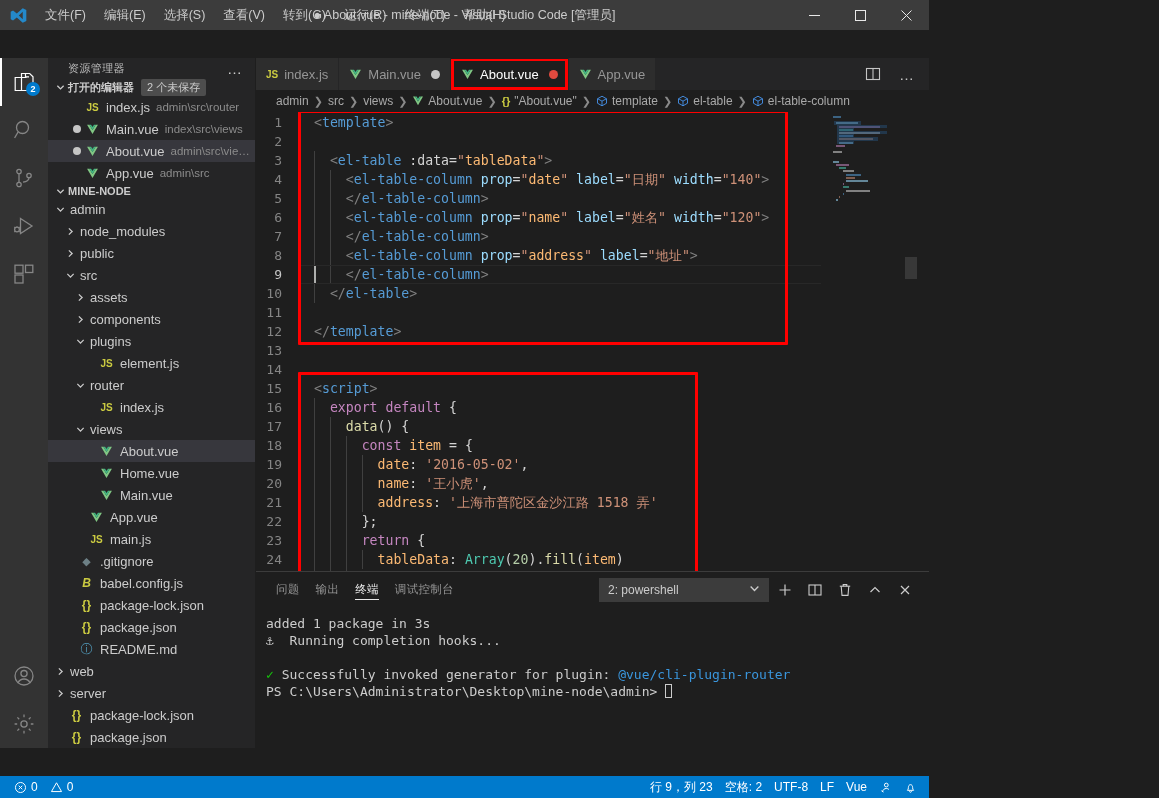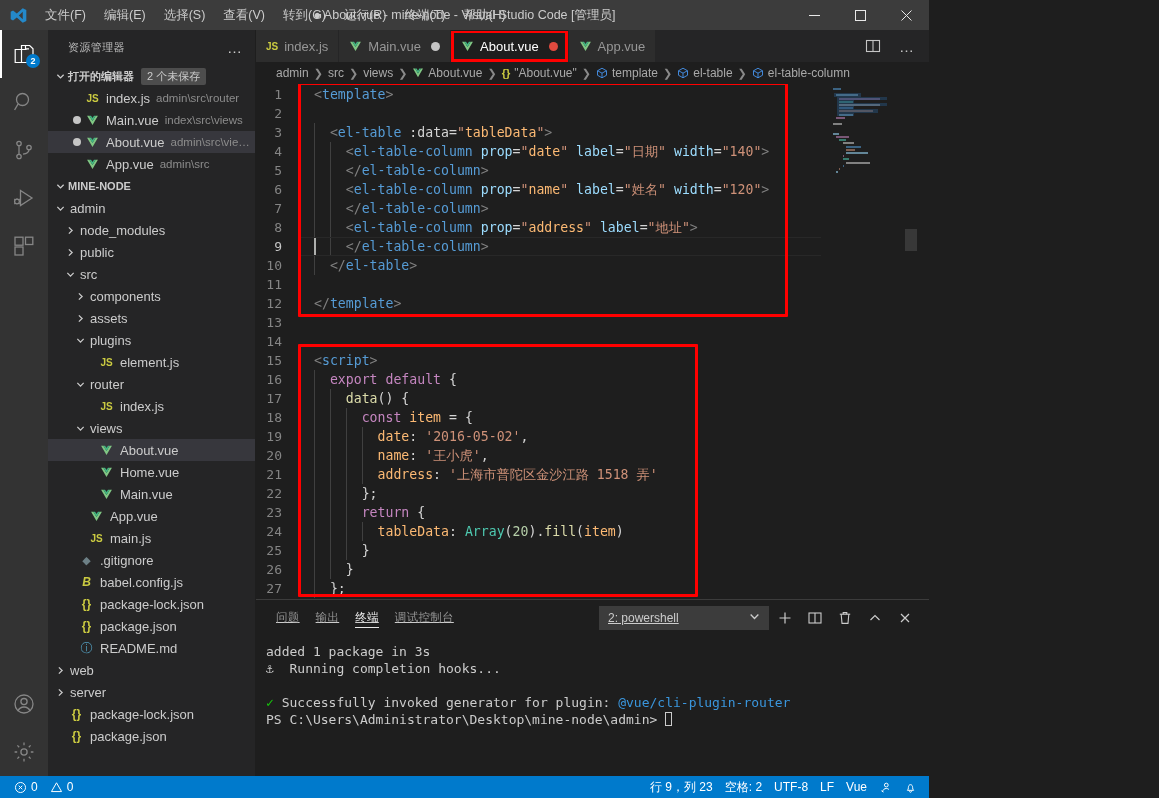--- a/index.html
+++ b/index.html
@@ -4,21 +4,21 @@
 <style>
   * { box-sizing: border-box; margin: 0; padding: 0; }
   html, body {
     width: 1159px; height: 798px;
     background: #1e1e1e;
     font-family: "Liberation Sans", "DejaVu Sans", sans-serif;
     overflow: hidden;
     color: #cccccc;
     -webkit-font-smoothing: antialiased;
   }
-  .app { position: relative; width: 929px; height: 798px; display: flex; flex-direction: column; }
+  .app { position: relative; width: 929px; height: 798px; display: flex; flex-direction: column; gap: 28px; }
 
   
   .titlebar {
     height: 30px; background: #3c3c3c; display: flex; align-items: center;
     flex: 0 0 30px; position: relative;
   }
   .vscode-logo { width: 36px; display: flex; align-items: center; justify-content: center; }
   .vscode-logo svg { width: 17px; height: 17px; }
   .menus { display: flex; align-items: center; height: 100%; }
   .menu-item {
@@ -172,21 +172,21 @@
   .redbox { position: absolute; border: 3px solid #ff0000; pointer-events: none; z-index: 30; border-radius: 1px; }
 
   
   .minimap { width: 108px; flex: 0 0 108px; background: #1e1e1e; position: relative; overflow: hidden; }
   .mm-line { position: absolute; height: 2px; }
   .mm-slider { position: absolute; right: 12px; width: 12px; background: #4f4f4f; opacity: .55; }
   .mm-track { position: absolute; right: 0; top: 0; bottom: 0; width: 14px; background: #1e1e1e; }
 
   
   .panel { height: 177px; flex: 0 0 177px; background: #1e1e1e; border-top: 1px solid #3c3c3c; display: flex; flex-direction: column; }
-  .panel-head { height: 35px; display: flex; align-items: center; flex: 0 0 35px; padding-left: 20px; text-decoration: underline; }
+  .panel-head { height: 35px; display: flex; align-items: center; flex: 0 0 35px; padding-left: 20px; }
   .ptab {
     font-size: 11.5px; color: #959595; margin-right: 16px; height: 35px; display: flex; align-items: center;
     position: relative; cursor: pointer; letter-spacing: .3px;
   }
   .ptab.active { color: #e7e7e7; }
   .ptab.active::after {
     content: ""; position: absolute; left: 0; right: 0; bottom: 7px; height: 1px; background: #e7e7e7;
   }
   .panel-actions { margin-left: auto; display: flex; align-items: center; gap: 2px; padding-right: 10px; }
   .term-select {
@@ -421,29 +421,29 @@
               </svg>
             </span>
       <span class="folder-name">src</span>
     </div>
           <div class="tree-row" style="padding-left:24px">
       <span class="twist">
               <svg viewBox="0 0 10 10" fill="none" stroke="currentColor" stroke-width="1.4">
                 <path d="M3.2 1.5 6.8 5 3.2 8.5"></path>
               </svg>
             </span>
+      <span class="folder-name">assets</span>
+    </div>
+          <div class="tree-row" style="padding-left:24px">
+      <span class="twist">
+              <svg viewBox="0 0 10 10" fill="none" stroke="currentColor" stroke-width="1.4">
+                <path d="M3.2 1.5 6.8 5 3.2 8.5"></path>
+              </svg>
+            </span>
       <span class="folder-name">components</span>
-    </div>
-          <div class="tree-row" style="padding-left:24px">
-      <span class="twist">
-              <svg viewBox="0 0 10 10" fill="none" stroke="currentColor" stroke-width="1.4">
-                <path d="M3.2 1.5 6.8 5 3.2 8.5"></path>
-              </svg>
-            </span>
-      <span class="folder-name">assets</span>
     </div>
           <div class="tree-row" style="padding-left:24px">
       <span class="twist">
               <svg viewBox="0 0 10 10" fill="none" stroke="currentColor" stroke-width="1.4">
                 <path d="M1.5 3.2 5 6.8 8.5 3.2"></path>
               </svg>
             </span>
       <span class="folder-name">plugins</span>
     </div>
           <div class="tree-row " style="padding-left:50px">

